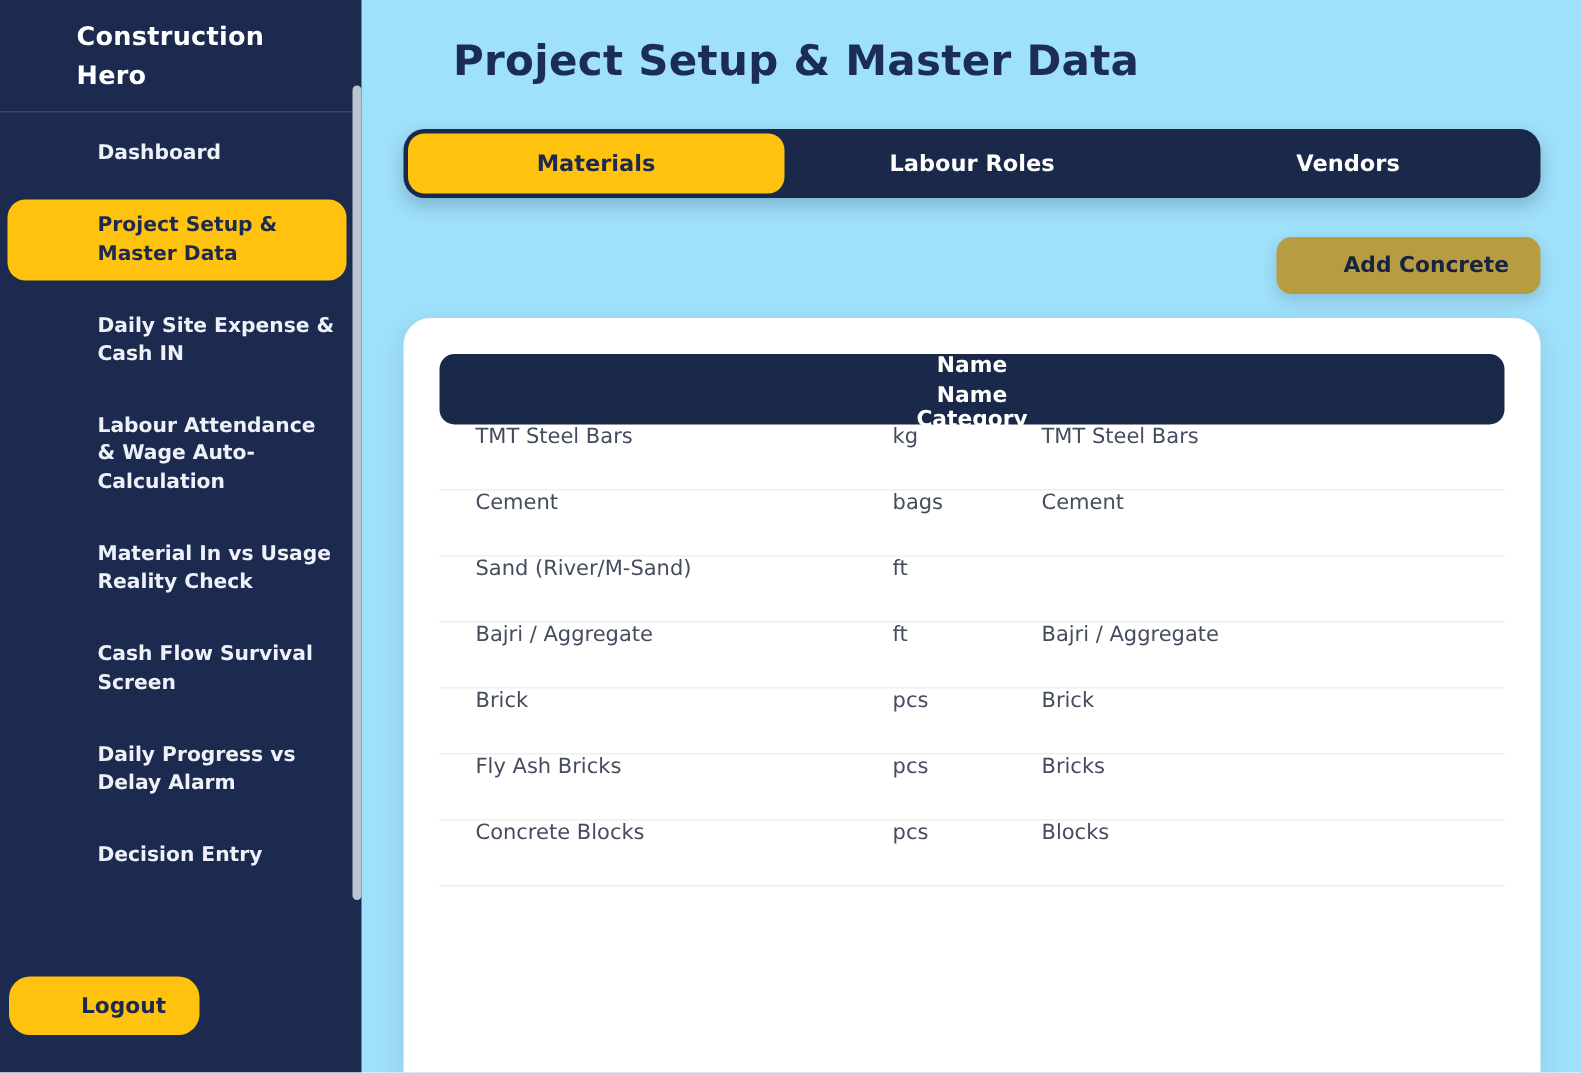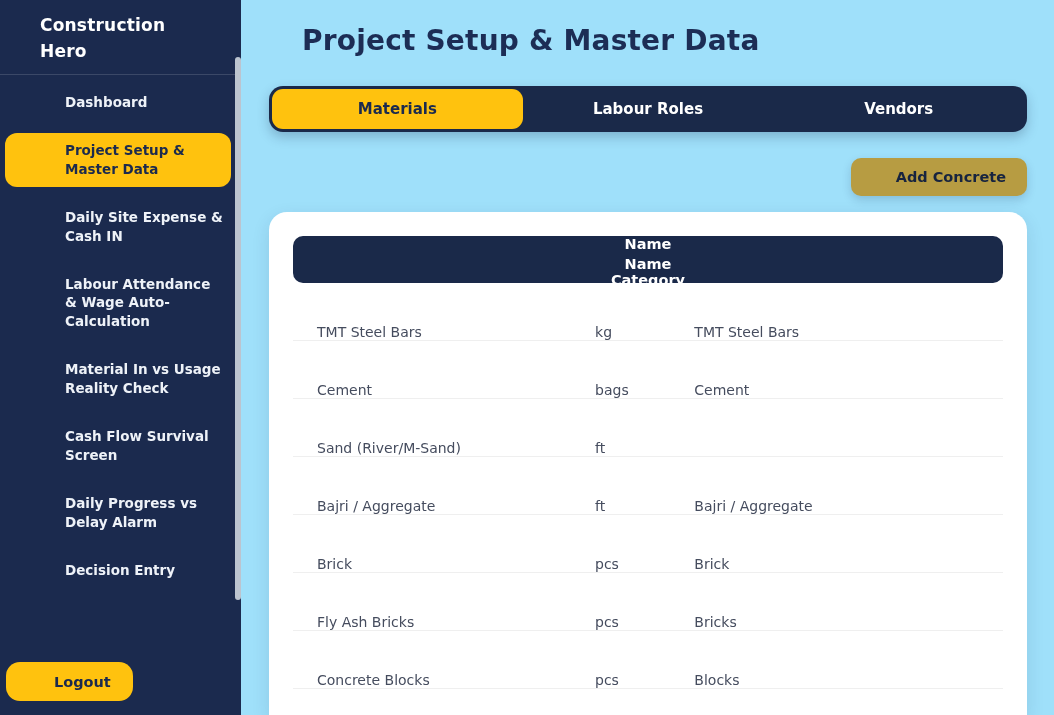--- a/index.html
+++ b/index.html
@@ -13,32 +13,32 @@
     --delete-icon-red:#c98484;
   }
   *{box-sizing:border-box;margin:0;padding:0;}
   html,body{width:1054px;height:715px;overflow:hidden;}
   body{font-family:"DejaVu Sans","Liberation Sans",sans-serif;background:var(--page-background);}
   .app{display:flex;width:1054px;height:715px;}
 
   
   .sidebar{position:relative;width:241px;flex-shrink:0;background:var(--sidebar-navy);
     color:#e9eef7;display:flex;flex-direction:column;height:715px;}
-  .logo-row{display:flex;align-items:flex-start;padding:13px 14px 10px;
+  .logo-row{display:flex;gap:11px;align-items:flex-start;padding:13px 14px 10px;
     border-bottom:1px solid rgba(255,255,255,.14);}
   .logo-icon svg{width:26px;height:26px;stroke:var(--accent-yellow);margin-top:4px;}
   .logo-title{font-size:17px;font-weight:700;color:#fff;line-height:1.5;letter-spacing:.2px;}
   .nav{flex:1;padding:10px 8px 0 3px;overflow:hidden;}
   .nav-item{display:flex;gap:28px;align-items:center;padding:8px 8px 8px 12px;margin:0 2px 13px 2px;
     border-radius:12px;font-size:13.5px;font-weight:600;color:#eef2f8;line-height:1.4;cursor:pointer;}
   .nav-item .nav-icon{flex:0 0 20px;display:flex;align-items:center;}
   .nav-item .nav-icon svg{width:19px;height:19px;stroke:#dfe6f2;}
   .nav-item.active{background:var(--accent-yellow);color:var(--sidebar-navy);}
   .nav-item.active .nav-icon svg{stroke:var(--sidebar-navy);}
-  .logout-wrap{margin-top:auto;padding:0 0 14px 6px;}
+  .logout-wrap{margin-top:auto;padding:0 0 25px 6px;}
   .logout-btn{display:flex;align-items:center;gap:9px;background:var(--accent-yellow);
     color:var(--sidebar-navy);border:none;border-radius:14px;padding:11px 22px;
     font-family:inherit;font-size:14.5px;font-weight:700;cursor:pointer;}
   .logout-btn svg{width:17px;height:17px;stroke:var(--sidebar-navy);}
   .sb-thumb{position:absolute;right:0;top:57px;width:6px;height:543px;border-radius:3px;
     background:#bcc4cf;cursor:pointer;}
 
   
   .main{flex:1;display:flex;flex-direction:column;padding:18px 27px 0 28px;overflow:hidden;}
   .page-title-row{display:flex;align-items:center;gap:11px;margin:6px 0 29px;}
@@ -59,21 +59,21 @@
   .add-btn svg{width:16px;height:16px;stroke:#17243f;}
 
   .card{flex:1;background:#fff;border-radius:18px 18px 0 0;padding:24px;
     box-shadow:0 6px 18px rgba(23,40,77,.12);overflow:hidden;}
   .table-head{display:flex;align-items:center;background:var(--panel-navy);color:#fff;
     border-radius:10px;height:47px;padding:0 24px;font-size:14.5px;font-weight:700;flex-direction:column;}
   .col-name{flex:0 0 42%;}
   .col-unit{flex:0 0 15%;}
   .col-category{flex:1;}
   .col-actions{flex:0 0 92px;display:flex;justify-content:flex-end;gap:11px;align-items:center;}
-  .table-row{display:flex;align-items:flex-end;height:58px;padding:0 24px;
+  .table-row{display:flex;align-items:flex-start;height:44px;padding:0 24px;
     font-size:14px;color:var(--row-text);border-bottom:1px solid #efefef;}
   .icon-btn{background:none;border:none;padding:0;cursor:pointer;display:flex;align-items:center;}
   .icon-btn svg{width:16px;height:16px;}
   .icon-btn.edit svg{stroke:#2e3a52;}
   .icon-btn.delete svg{stroke:var(--delete-icon-red);}
 </style>
 </head>
 <body>
 
 <div class="app">

